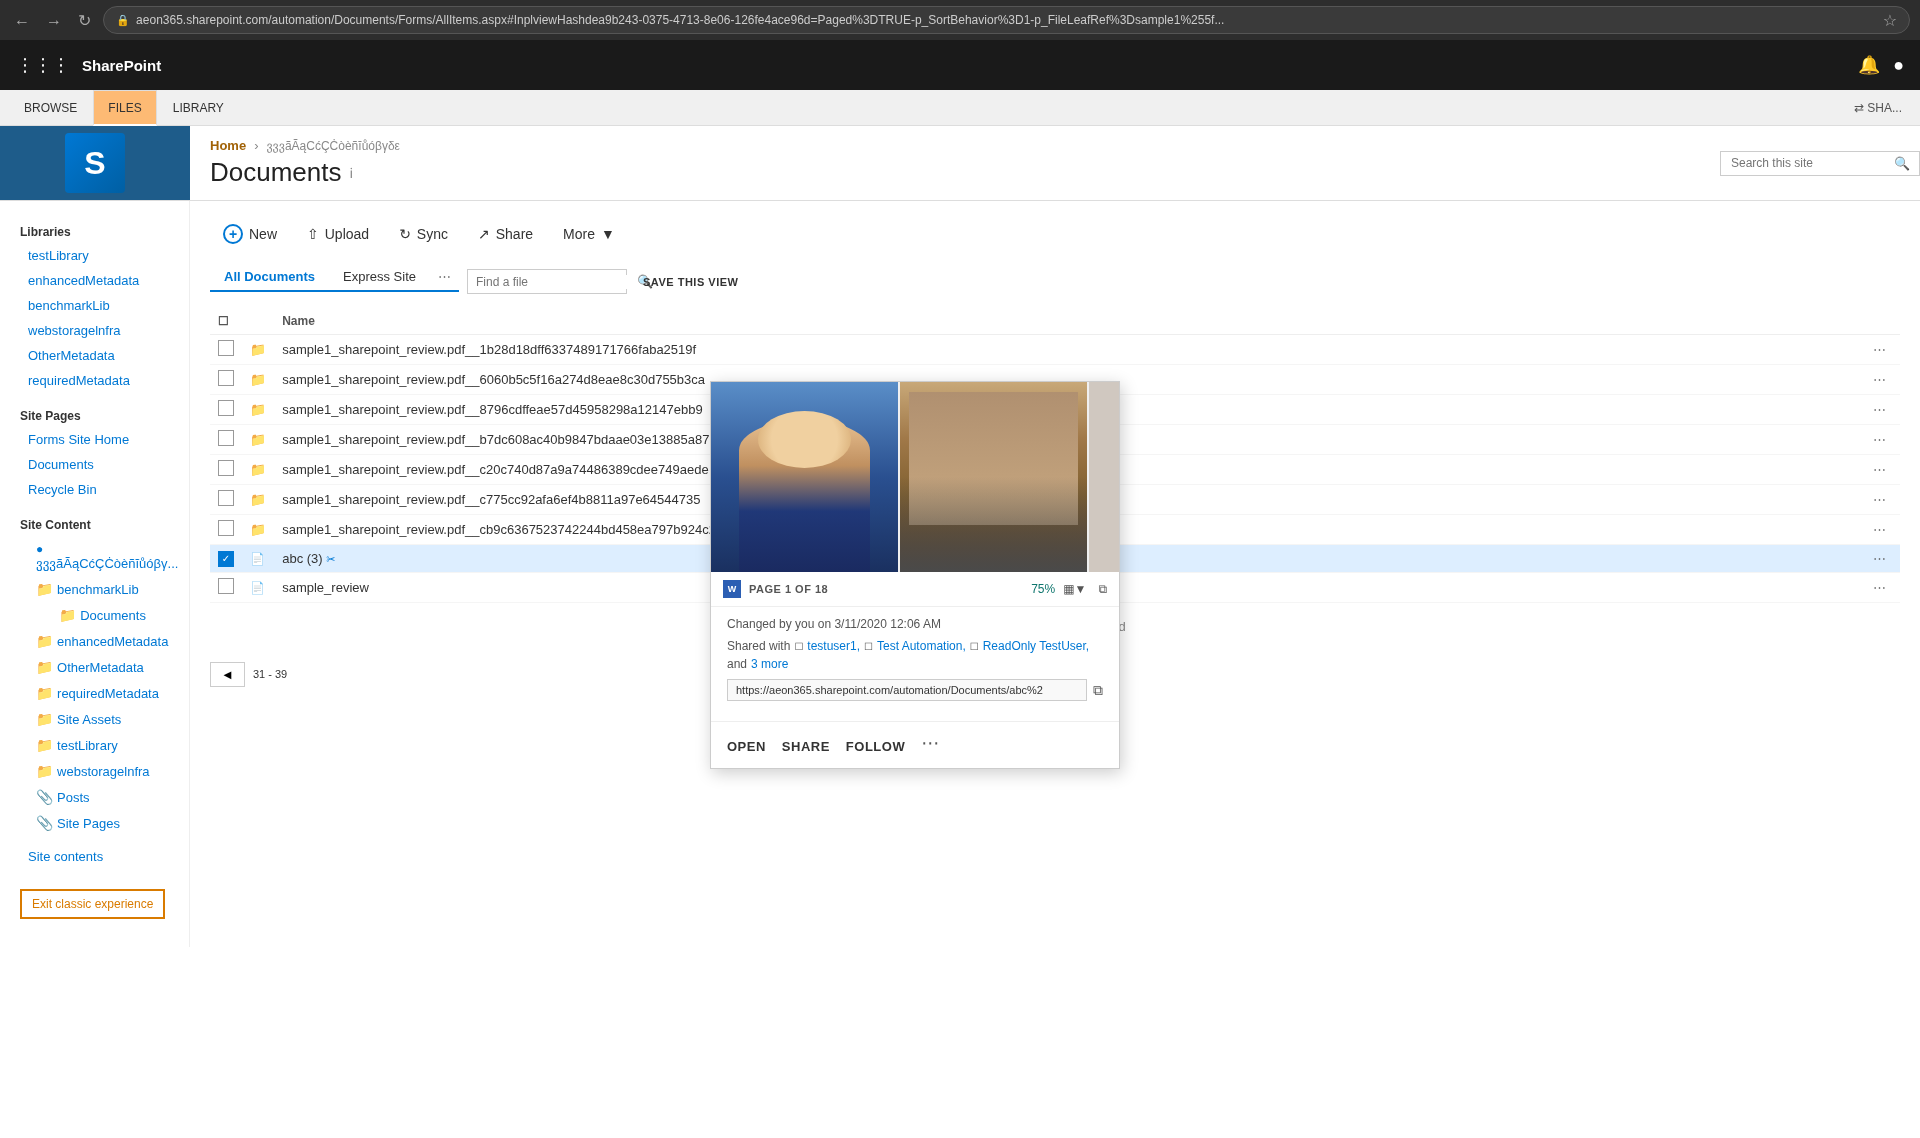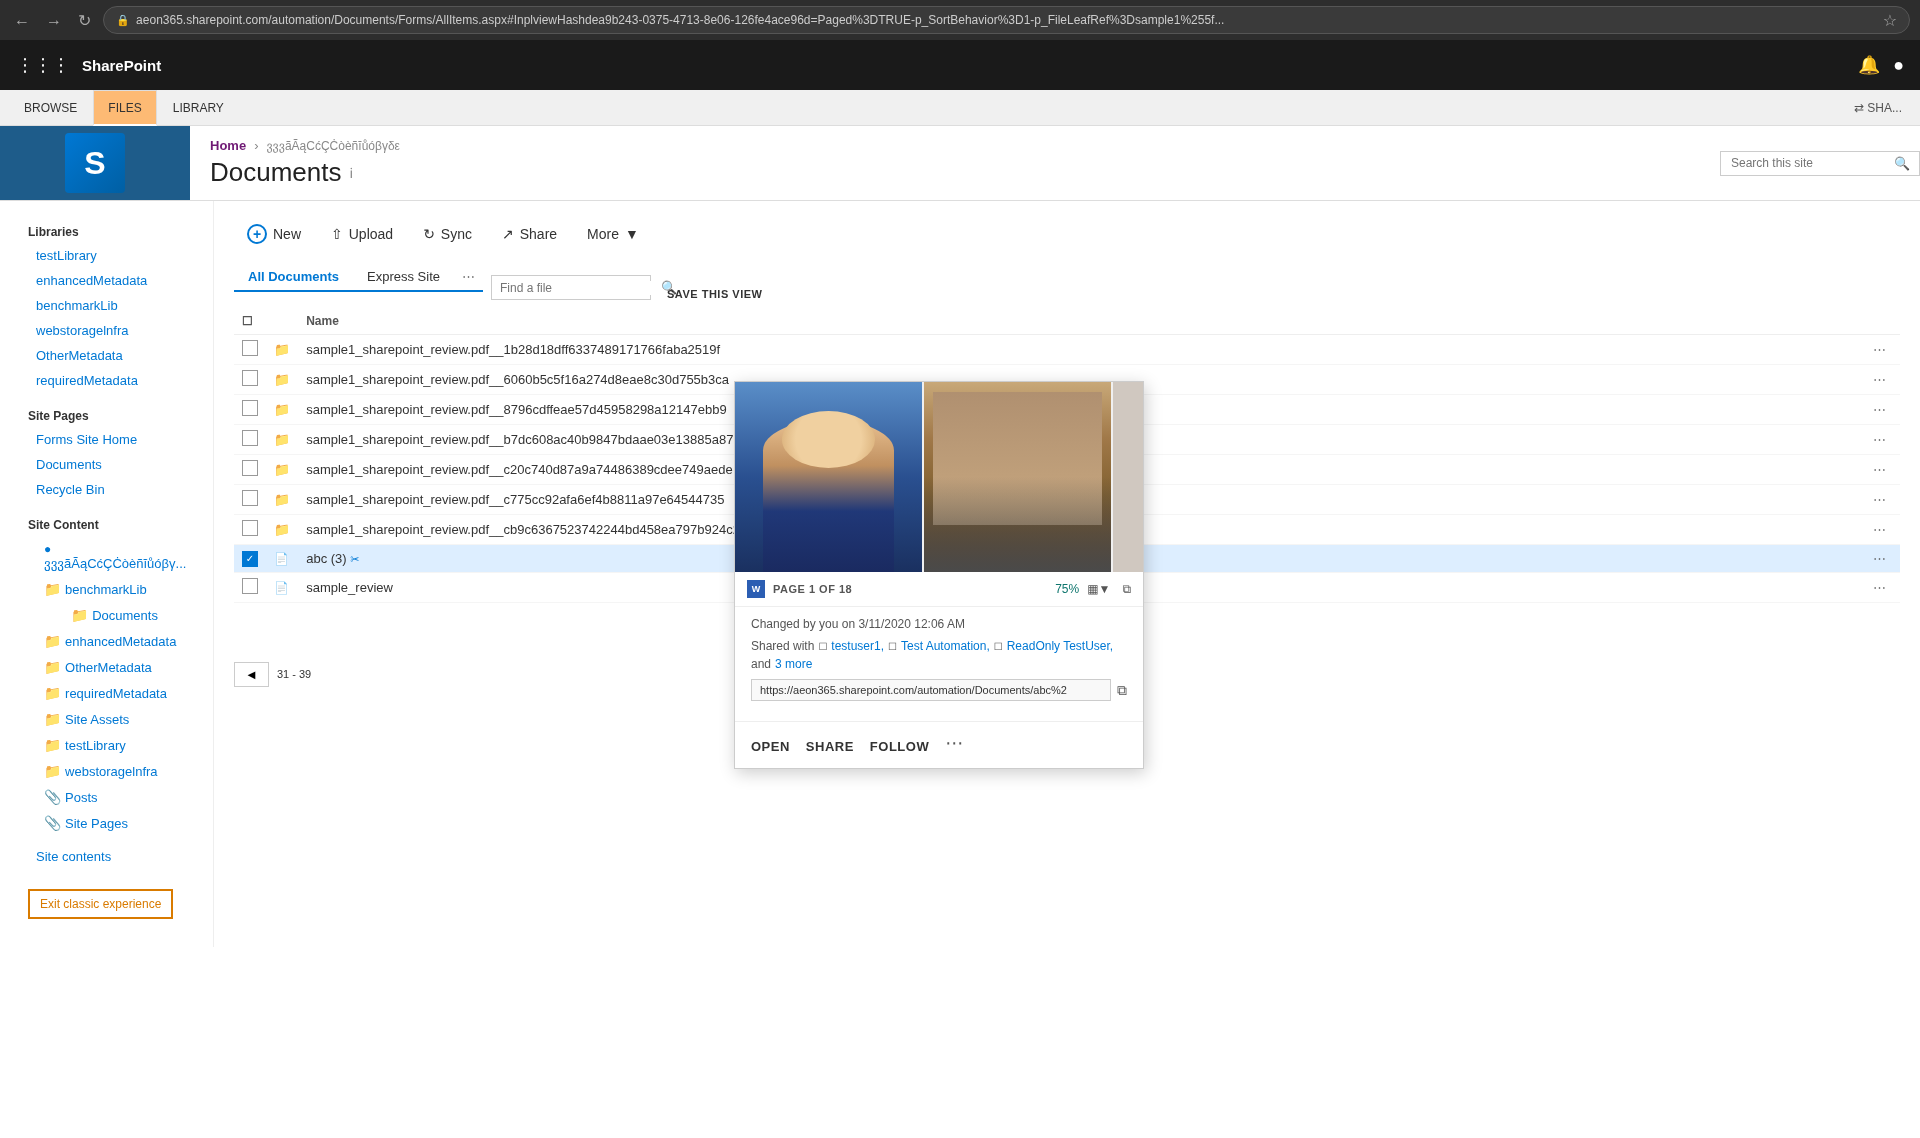--- a/index.html
+++ b/index.html
@@ -88,23 +88,23 @@
 
     
     .page-body {
       display: flex;
       flex: 1;
       overflow: hidden;
     }
 
     
     .sidebar {
-      width: 214px;
+      width: 190px;
       flex-shrink: 0;
-      padding: 16px 12px;
+      padding: 16px 4px;
       border-right: 1px solid #eee;
       overflow-y: auto;
       background: #fff;
     }
     .sidebar-section-title {
       font-size: 12px;
       font-weight: 600;
       color: #333;
       padding: 8px 16px 4px;
     }
@@ -395,21 +395,21 @@
     .header-main {
       flex: 1;
       padding: 12px 20px;
     }
     .breadcrumb-row {
       display: flex;
       align-items: center;
       gap: 8px;
       margin-bottom: 4px;
     }
-    .breadcrumb-home { color: #701a75; font-size: 13px; font-weight: 600; text-decoration: none; cursor: pointer; }
+    .breadcrumb-home { color: #a16207; font-size: 13px; font-weight: 600; text-decoration: none; cursor: pointer; }
     .breadcrumb-sep { color: #888; }
     .breadcrumb-sub { color: #888; font-size: 12px; }
     .page-title { font-size: 26px; font-weight: 300; color: #222; display: flex; align-items: center; gap: 8px; }
     .page-title-info { color: #888; font-size: 14px; cursor: pointer; }
     .search-box-top {
       display: flex;
       align-items: center;
       margin-left: auto;
       border: 1px solid #ccc;
       padding: 4px 10px;
@@ -553,21 +553,21 @@
       <button class="toolbar-btn">
         <span>↗</span>
         <span>Share</span>
       </button>
       <button class="toolbar-btn">
         <span>More</span>
         <span>▼</span>
       </button>
     </div>
 
-    <div style="display:flex; align-items:flex-end; margin-bottom:8px;">
+    <div style="display:flex; align-items:center; margin-bottom:8px;">
       <div class="view-tabs">
         <div class="view-tab active">All Documents</div>
         <div class="view-tab">Express Site</div>
         <div class="view-tab-ellipsis">⋯</div>
       </div>
       <div class="view-search">
         <input type="text" placeholder="Find a file" style="">
         <span>🔍</span>
       </div>
       <button class="save-view-btn">SAVE THIS VIEW</button>

